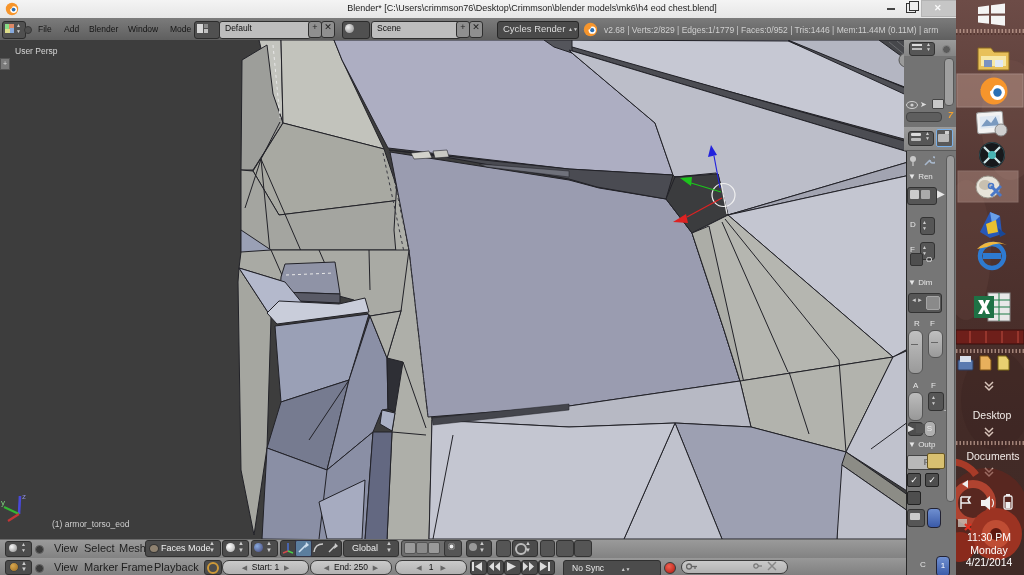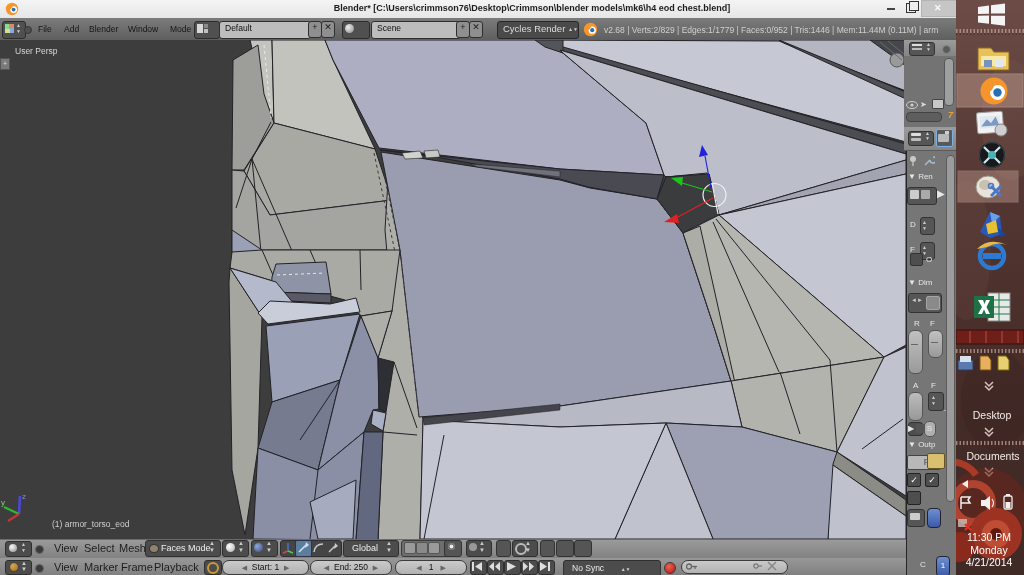--- a/index.html
+++ b/index.html
@@ -1,28 +1,28 @@
 <!DOCTYPE html>
 <html><head><meta charset="utf-8">
 <style>
 html,body{margin:0;padding:0;}
 body{width:1024px;height:575px;overflow:hidden;position:relative;font-family:"Liberation Sans",sans-serif;background:#3c3c3c;}
 .abs{position:absolute;}
 
 #titlebar{left:0;top:0;width:956px;height:18px;background:linear-gradient(#f4f4f4,#e6e6e6);border-bottom:1px solid #b8b8b8;}
-#title-text{left:104px;top:3px;width:856px;text-align:center;font-size:9px;color:#1c1c1c;font-weight:bold;}
+#title-text{left:104px;top:3px;width:856px;text-align:center;font-size:9px;color:#1c1c1c;}
 
 #menubar{left:0;top:18px;width:956px;height:22px;background:linear-gradient(#7b7b7b,#5f5f5f);border-bottom:1px solid #2e2e2e;}
 .menutxt{top:24px;font-size:8.5px;color:#161616;}
 .mfield{top:21px;white-space:nowrap;height:15px;background:#bdbdbd;border:1px solid #2e2e2e;border-radius:3px;font-size:8.5px;color:#101010;padding:1px 5px 0 5px;}
 .mbtn{top:21px;height:15px;background:#8f8f8f;border:1px solid #2e2e2e;border-radius:3px;font-size:9px;color:#222;text-align:center;}
 .ddark{top:21px;white-space:nowrap;height:15px;background:#4a4a4a;border:1px solid #272727;border-radius:3px;font-size:8.5px;color:#ddd;padding:1px 5px 0 5px;}
 #infotxt{top:25px;left:604px;font-size:8.5px;color:#cfcfcf;white-space:nowrap;width:352px;overflow:hidden;}
 
-#viewport{left:0;top:40px;width:906px;height:499px;background:#3d3d3d;overflow:hidden;}
+#viewport{left:0;top:40px;width:906px;height:499px;background:#3d3d3d;overflow:hidden;padding-left:9px;}
 
 #hdr3d{left:0;top:539px;width:906px;height:18px;background:linear-gradient(#9a9a9a,#828282);border-top:1px solid #6b6b6b;border-bottom:1px solid #5f5f5f;}
 #timeline{left:0;top:558px;width:906px;height:17px;background:linear-gradient(#989898,#808080);}
 .hbtn{background:#4c4c4c;border:1px solid #303030;border-radius:3px;color:#e8e8e8;font-size:8.5px;}
 .htxt{font-size:11px;color:#1e1e1e;}
 .lfield{background:linear-gradient(#cacaca,#b2b2b2);border:1px solid #3c3c3c;border-radius:7px;color:#111;font-size:8.5px;text-align:center;}
 
 #rightcol{left:906px;top:40px;width:50px;height:535px;background:#767676;border-left:1px solid #262626;}
 .phead{background:linear-gradient(#9b9b9b,#858585);border-bottom:1px solid #5a5a5a;}
 .ptxt{font-size:8px;color:#e6e6e6;}

